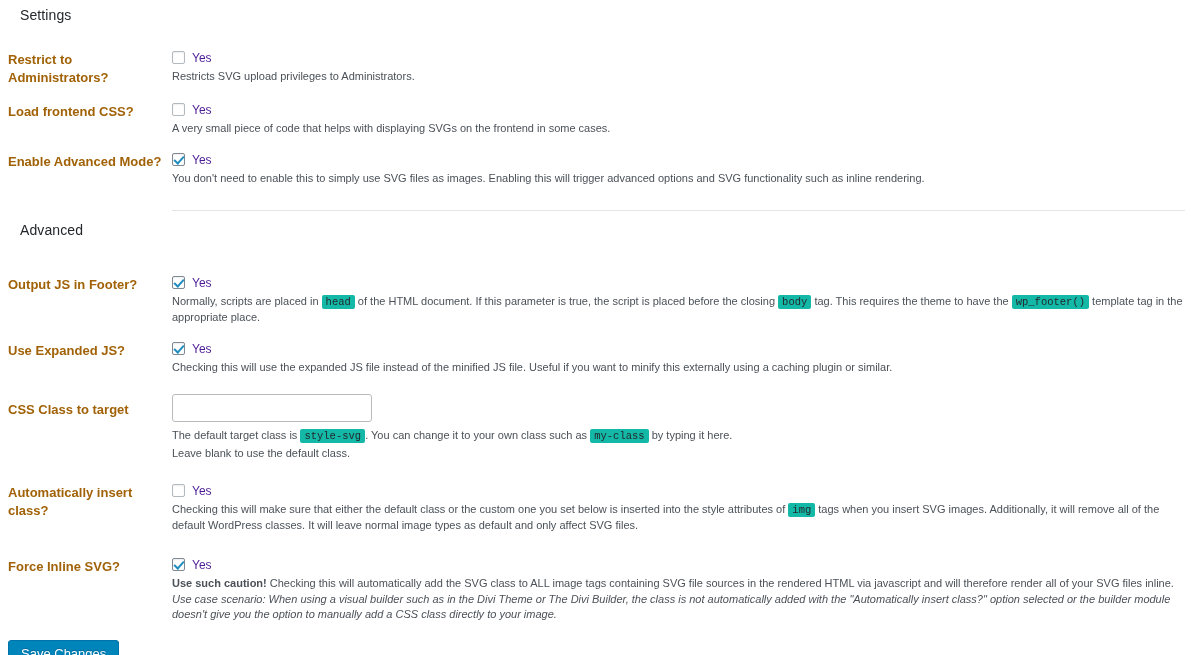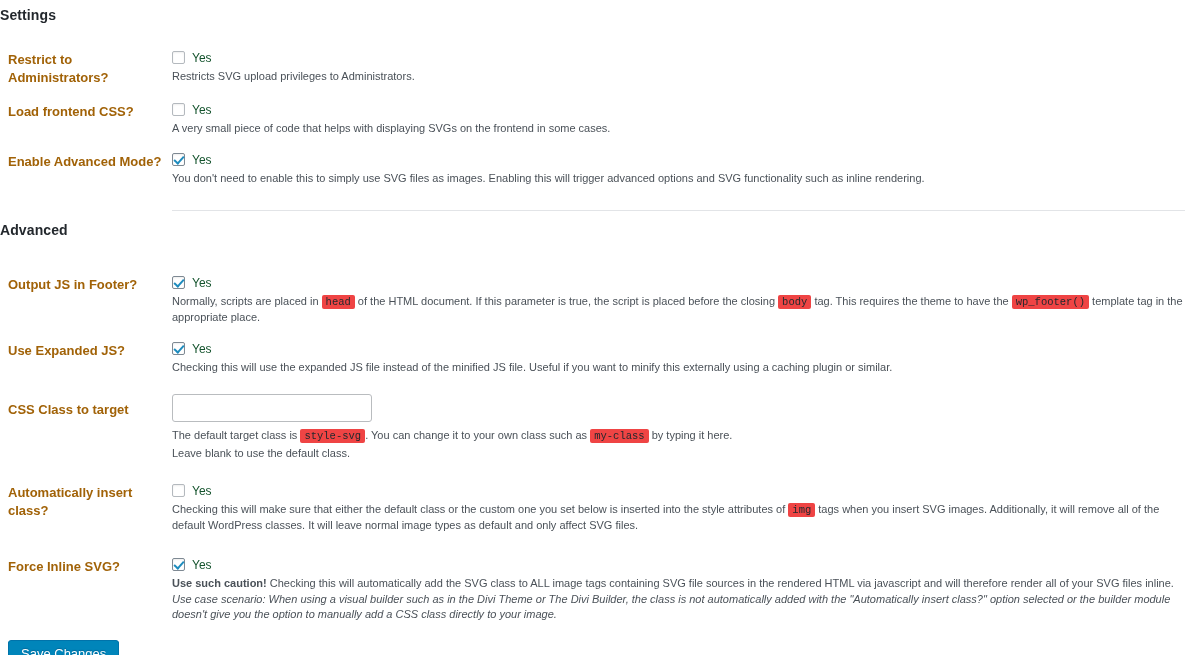--- a/index.html
+++ b/index.html
@@ -18,23 +18,23 @@
   }
   .page {
     width: 1200px;
     padding: 0;
     position: relative;
   }
 
   
   .section-title {
     font-size: 14px;
-    font-weight: bold;
+    font-weight: normal;
     color: #23282d;
-    padding-left: 0;
+    padding-left: 20px;
     letter-spacing: .1px;
   }
   #settings-title {
     padding-top: 6px;
     padding-bottom: 0;
     margin: 0;
     line-height: 18px;
   }
 
   .adv-header {
@@ -108,39 +108,39 @@
     top: 0px;
     width: 4px;
     height: 8px;
     border: solid #1e8cbe;
     border-width: 0 2px 2px 0;
     transform: rotate(42deg);
   }
   .cb-text {
     font-size: 12px;
     margin-left: 7px;
-    color: #14532d;
+    color: #4c1d95;
     line-height: 14px;
   }
 
   
   .desc {
     font-size: 11px;
     color: #4a5158;
     line-height: 15px;
     margin-top: 3px;
     max-width: 1175px;
   }
   .desc em {
     font-style: italic;
   }
   .desc strong { font-weight: bold; }
   code {
     font-family: "Liberation Mono", monospace;
-    background: #ef4444;
+    background: #14b8a6;
     padding: 1px 4px;
     font-size: 10.5px;
     border-radius: 2px;
     color: #23282d;
     white-space: nowrap;
   }
 
   
   .text-input {
     width: 200px;

